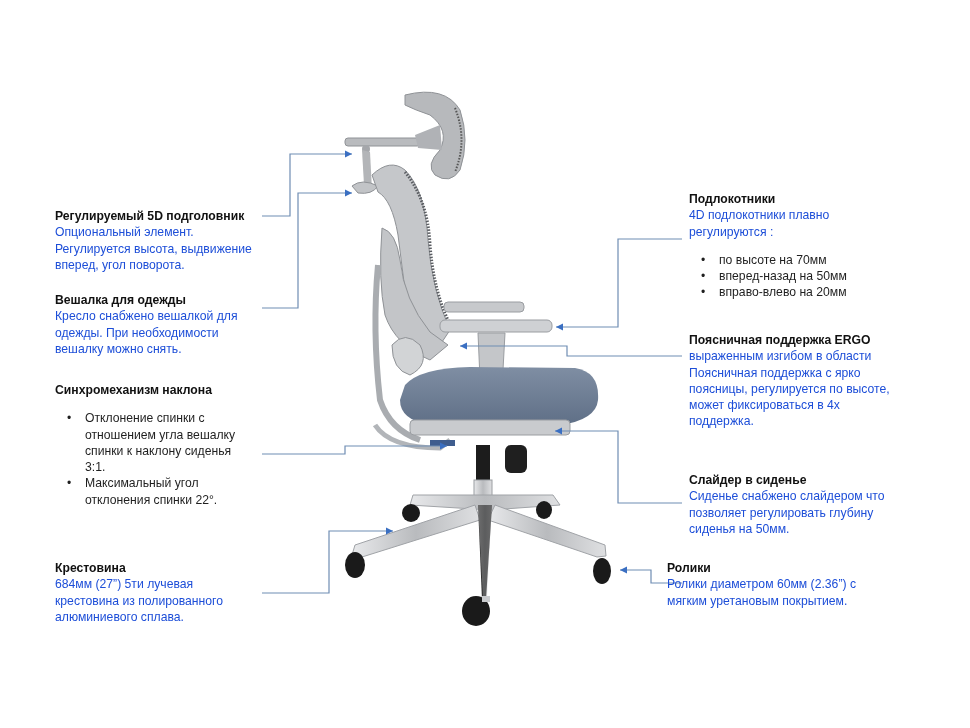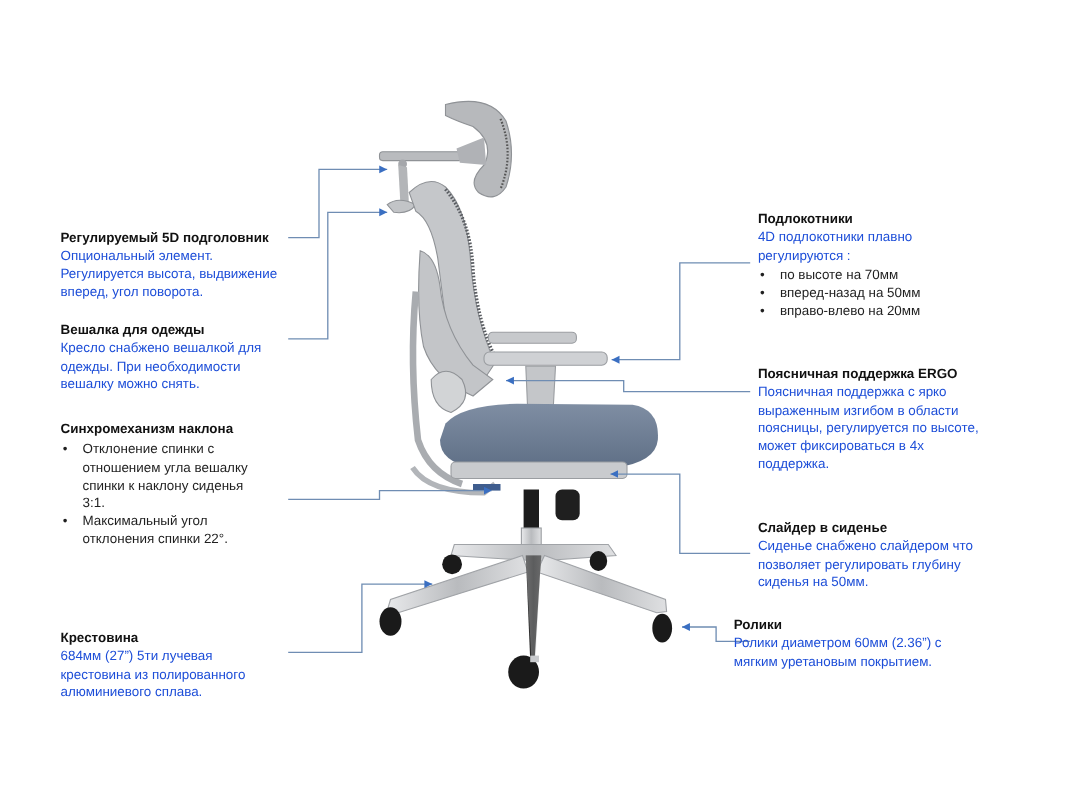--- a/index.html
+++ b/index.html
@@ -1,21 +1,21 @@
 <!DOCTYPE html>
 <html><head>
 <meta charset="utf-8">
 <style>
   html, body { margin: 0; padding: 0; background: #ffffff; }
   body { width: 970px; height: 728px; position: relative; overflow: hidden;
          font-family: "Liberation Sans", "DejaVu Sans", sans-serif; color: #1f1f1f; }
   .callout { position: absolute; font-size: 12.2px; line-height: 16.3px; }
   .callout .title { font-weight: bold; color: #111; }
   .callout .body { color: #1d4ed8; }
-  .callout ul { list-style: none; margin: 2px; padding: 0; }
+  .callout ul { list-style: none; margin: 12px; padding: 0; }
   .callout li { position: relative; padding-left: 18px; }
   .callout li::before { content: "•"; position: absolute; left: 0; top: 0; }
   .lines { position: absolute; left: 0; top: 0; }
   .chair { position: absolute; left: 0; top: 0; }
 </style>
 </head>
 <body>
 
 <svg class="chair" width="970" height="728" viewBox="0 0 970 728">
   <defs>
@@ -128,42 +128,42 @@
       <div>спинки к наклону сиденья</div>
       <div>3:1.</div>
     </li>
     <li>
       <div>Максимальный угол</div>
       <div>отклонения спинки 22°.</div>
     </li>
   </ul>
 </div>
 
-<div class="callout" style="left:55px; top:560px; width:220px;margin-top:12px;">
+<div class="callout" style="left:55px; top:560px; width:220px;">
   <div class="title">Крестовина</div>
   <div class="body">684мм (27”) 5ти лучевая</div>
   <div class="body">крестовина из полированного</div>
   <div class="body">алюминиевого сплава.</div>
 </div>
 
 <div class="callout" style="left:689px; top:191px; width:220px;">
   <div class="title">Подлокотники</div>
   <div class="body">4D подлокотники плавно</div>
   <div class="body">регулируются :</div>
   <ul>
     <li>по высоте на 70мм</li>
     <li>вперед-назад на 50мм</li>
     <li>вправо-влево на 20мм</li>
   </ul>
 </div>
 
 <div class="callout" style="left:689px; top:332px; width:230px;">
   <div class="title">Поясничная поддержка ERGO</div>
+  <div class="body">выраженным изгибом в области</div>
   <div class="body">Поясничная поддержка с ярко</div>
-  <div class="body">выраженным изгибом в области</div>
   <div class="body">поясницы, регулируется по высоте,</div>
   <div class="body">может фиксироваться в 4х</div>
   <div class="body">поддержка.</div>
 </div>
 
 <div class="callout" style="left:689px; top:472px; width:230px;">
   <div class="title">Слайдер в сиденье</div>
   <div class="body">Сиденье снабжено слайдером что</div>
   <div class="body">позволяет регулировать глубину</div>
   <div class="body">сиденья на 50мм.</div>

